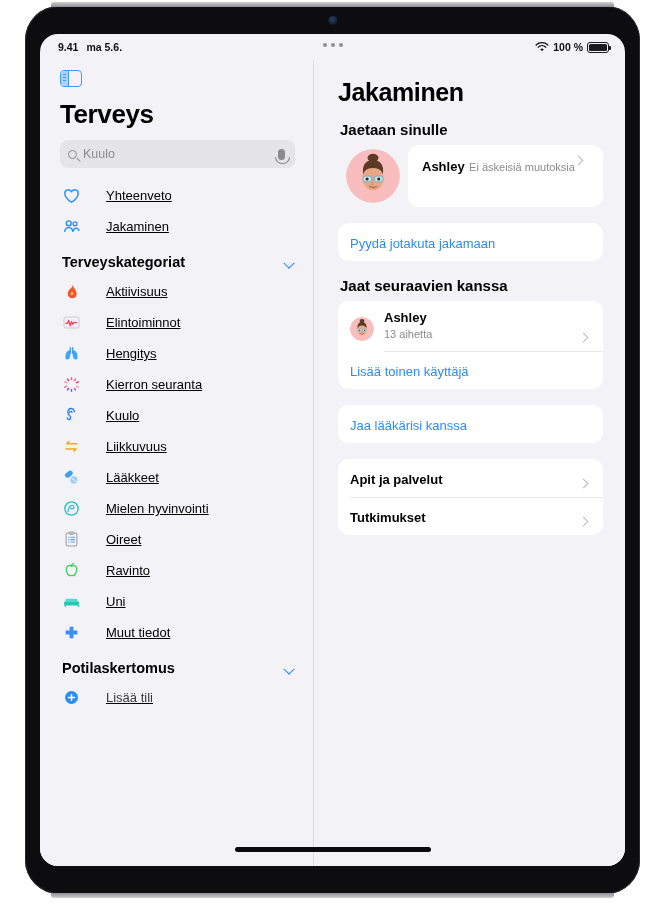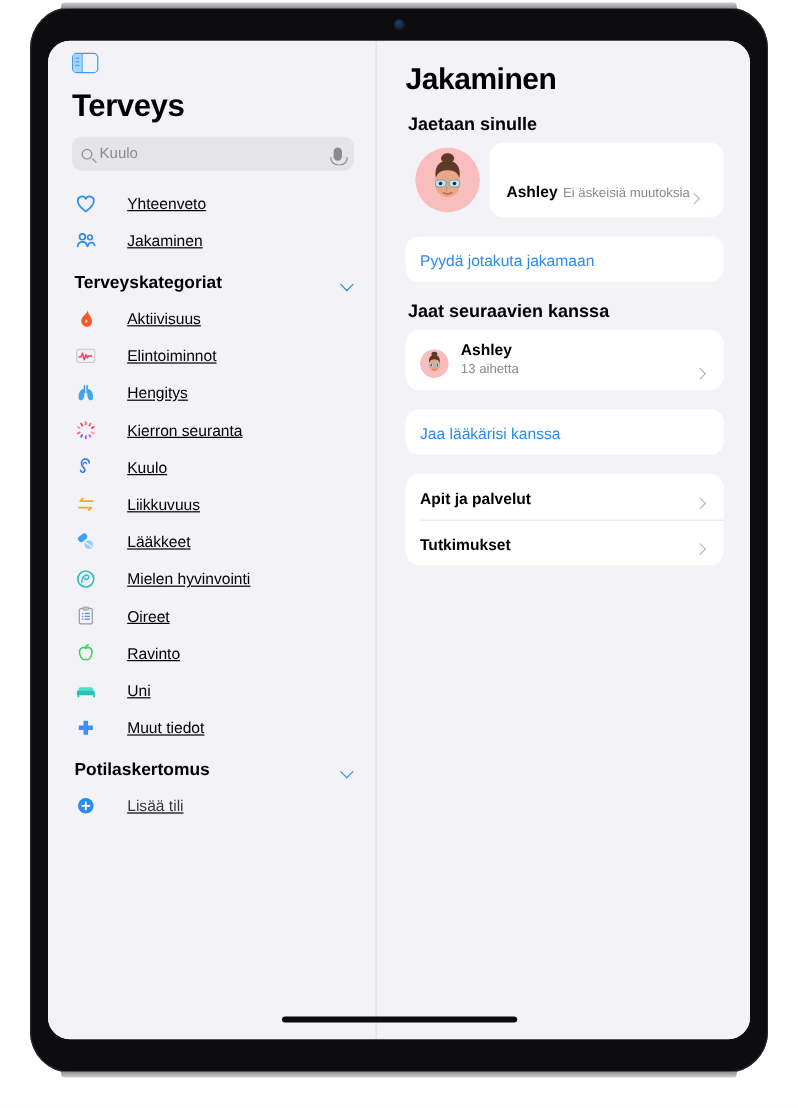--- a/index.html
+++ b/index.html
@@ -225,21 +225,21 @@
     display: flex; align-items: stretch; position: relative;
   }
   .hero .avatar-big {
     width: 54px; height: 54px; border-radius: 50%;
     position: absolute; left: 8px; top: 50%; transform: translateY(-50%);
     z-index: 2;
   }
   .hero .hero-card {
     margin-left: 70px; flex: 1;
     background: #fff; border-radius: 11px;
-    display: flex; align-items: flex-end;
+    display: flex; align-items: flex-start;
     padding: 12px 12px 12px 14px;
     min-height: 62px;
   }
   .avatar-sm { width: 24px; height: 24px; border-radius: 50%; margin-right: 10px; flex: none; }
 
   
   .home-ind {
     position: absolute;
     left: 50%; bottom: 14px; transform: translateX(-50%);
     width: 196px; height: 5px; border-radius: 3px;
@@ -248,20 +248,44 @@
 </style>
 </head>
 <body>
 
 <div class="frame">
   <div class="device">
     <div class="camera"></div>
 
     <div class="screen">
 
+      <div class="statusbar">
+        <div class="status-left">
+          <span>9.41</span>
+          <span>ma 5.6.</span>
+        </div>
+
+        <div class="multitask-dots">
+          <i></i>
+            <i></i>
+            <i></i>
+        </div>
+
+        <div class="status-right">
+          <svg class="ico" style="width:14px;height:11px" viewBox="0 0 16 12">
+            <path d="M8 10.4 L6 8.1 a3.1 3.1 0 0 1 4 0 Z" fill="#111"></path>
+            <path d="M3.6 5.6 a6.6 6.6 0 0 1 8.8 0" stroke="#111" stroke-width="1.5" fill="none" stroke-linecap="round"></path>
+            <path d="M1.3 3.1 a10 10 0 0 1 13.4 0" stroke="#111" stroke-width="1.5" fill="none" stroke-linecap="round"></path>
+          </svg>
+          <span class="batt-label">100 %</span>
+          <span class="battery">
+              <i></i>
+            </span>
+        </div>
+      </div>
 
       <div class="content">
 
         <div class="sidebar">
 
           <div class="sidebar-toggle"></div>
 
           <div class="app-title">Terveys</div>
 
           <div class="searchbar">
@@ -484,20 +508,23 @@
                 <circle cx="25" cy="35.5" r="1.8" fill="#3A2418"></circle>
                 <circle cx="38.8" cy="35.5" r="1.8" fill="#3A2418"></circle>
                 <path d="M28 44.5c1.8 1.6 6.2 1.6 8 0" stroke="#B5705C" stroke-width="2" fill="none" stroke-linecap="round"></path>
               </svg>
               <div class="texts">
                 <span class="t-main">Ashley</span>
                 <span class="t-sub">13 aihetta</span>
               </div>
               <span class="chev-r"></span>
             </div>
+            <div class="row">
+              <span class="link">Lisää toinen käyttäjä</span>
+            </div>
           </div>
 
           <div class="gap"></div>
 
           <div class="card">
             <div class="row">
               <span class="link">Jaa lääkärisi kanssa</span>
             </div>
           </div>
 

